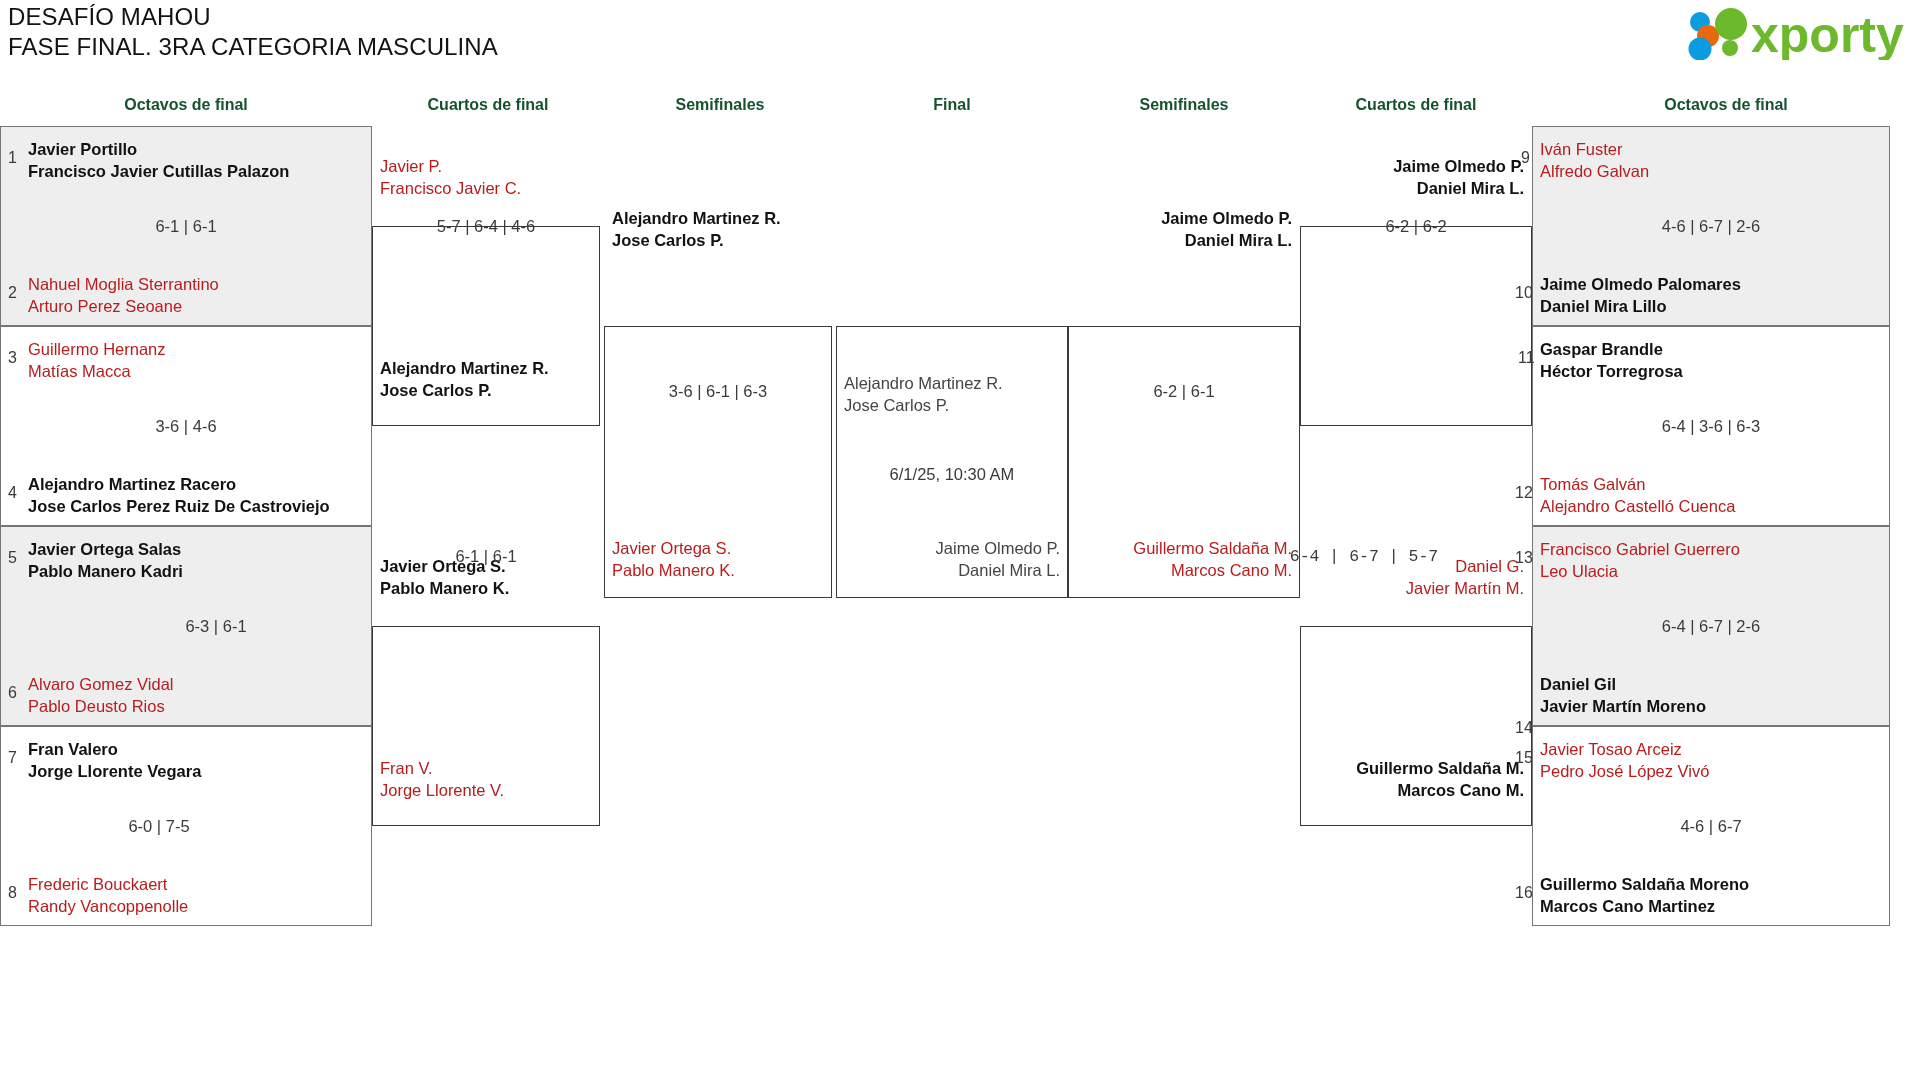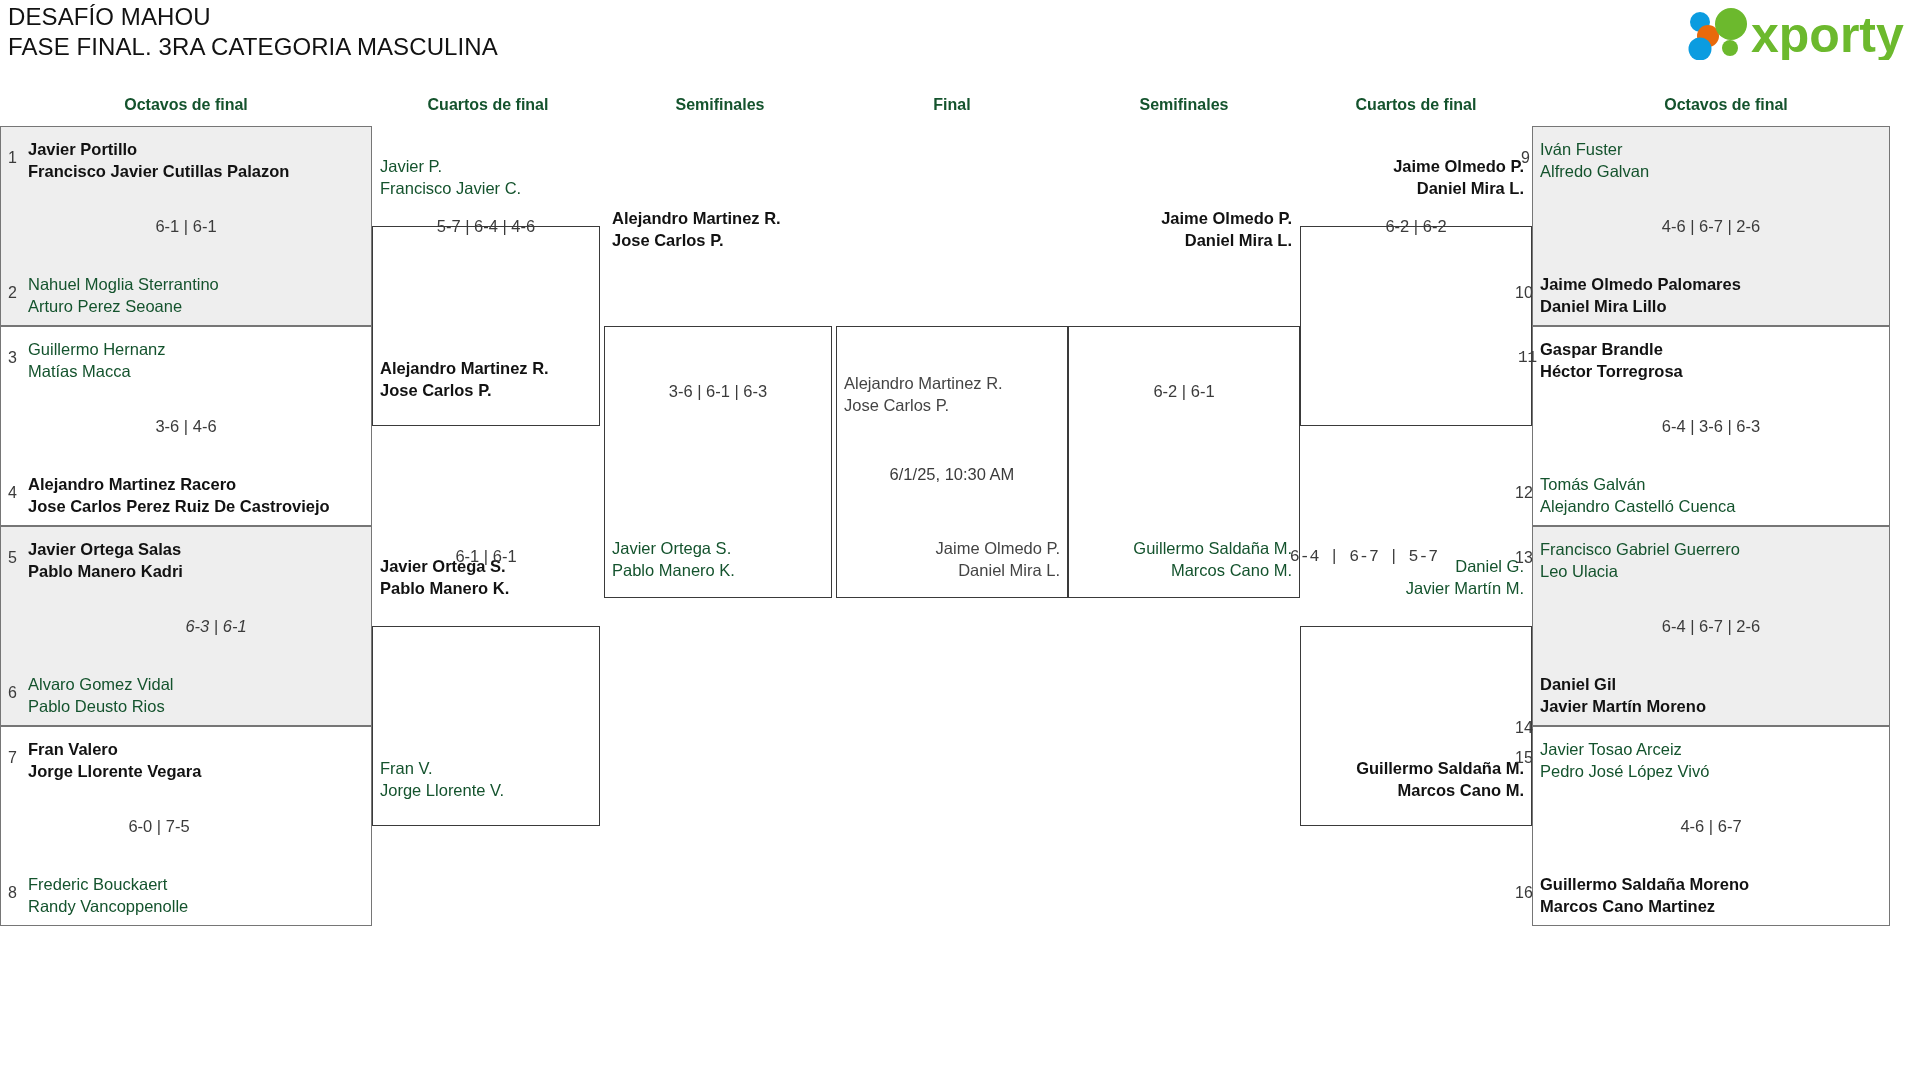--- a/index.html
+++ b/index.html
@@ -40,21 +40,21 @@
   }
 
   .team {
     position: absolute;
     font-size: 16.5px;
     line-height: 22px;
     white-space: nowrap;
   }
   .team .ln { display: block; }
   .team.win { color: #121212; font-weight: bold; }
-  .team.lose { color: #14532d; font-weight: normal; }
+  .team.lose { color: #b91c1c; font-weight: normal; }
   .team.pending { color: #444444; font-weight: normal; }
   .team.rt { text-align: right; }
 
   .seed {
     position: absolute;
     font-size: 16px;
     color: #3b3b3b;
     line-height: 20px;
   }
 
@@ -137,21 +137,21 @@
     <span class="ln">Fran Valero</span>
     <span class="ln">Jorge Llorente Vegara</span>
     </div>
   <div class="team lose" style="left:28px; top:873px;">
     <span class="ln">Frederic Bouckaert</span>
     <span class="ln">Randy Vancoppenolle</span>
     </div>
 
   <div class="score" style="left:0px; top:217px; width:372px;">6-1 | 6-1</div>
   <div class="score" style="left:0px; top:417px; width:372px;">3-6 | 4-6</div>
-  <div class="score" style="left:0px; top:617px; width:432px;font-style:italic;">6-3 | 6-1</div>
+  <div class="score" style="left:0px; top:617px; width:432px;">6-3 | 6-1</div>
   <div class="score" style="left:0px; top:817px; width:318px;">6-0 | 7-5</div>
 
   <div class="conn-box" style="left:372px; top:226px; width:228px; height:200px;"></div>
   <div class="conn-box" style="left:372px; top:626px; width:228px; height:200px;"></div>
 
   <div class="team lose" style="left:380px; top:155px;">
     <span class="ln">Javier P.</span>
     <span class="ln">Francisco Javier C.</span>
     </div>
   <div class="team win" style="left:380px; top:357px;">
@@ -228,21 +228,21 @@
   <div class="score" style="left:1300px; top:217px; width:232px;">6-2 | 6-2</div>
   <div class="score" style="left:1248px; top:547px; width:232px;font-family:Liberation Mono, monospace;">6-4 | 6-7 | 5-7</div>
 
   <div class="pair-box shade" style="left:1532px; top:126px; width:358px; height:200px;"></div>
   <div class="pair-box plain" style="left:1532px; top:326px; width:358px; height:200px;"></div>
   <div class="pair-box shade" style="left:1532px; top:526px; width:358px; height:200px;"></div>
   <div class="pair-box plain" style="left:1532px; top:726px; width:358px; height:200px;"></div>
 
   <div class="seed" style="left:1521px; top:148px;">9</div>
   <div class="seed" style="left:1515px; top:283px;">10</div>
-  <div class="seed" style="left:1518px; top:348px;font-family:Liberation Mono, monospace;">11</div>
+  <div class="seed" style="left:1518px; top:348px;">11</div>
   <div class="seed" style="left:1515px; top:483px;">12</div>
   <div class="seed" style="left:1515px; top:548px;">13</div>
   <div class="seed" style="left:1515px; top:683px;margin-top:35px;">14</div>
   <div class="seed" style="left:1515px; top:748px;">15</div>
   <div class="seed" style="left:1515px; top:883px;">16</div>
 
   <div class="team lose" style="left:1540px; top:138px;">
     <span class="ln">Iván Fuster</span>
     <span class="ln">Alfredo Galvan</span>
     </div>

